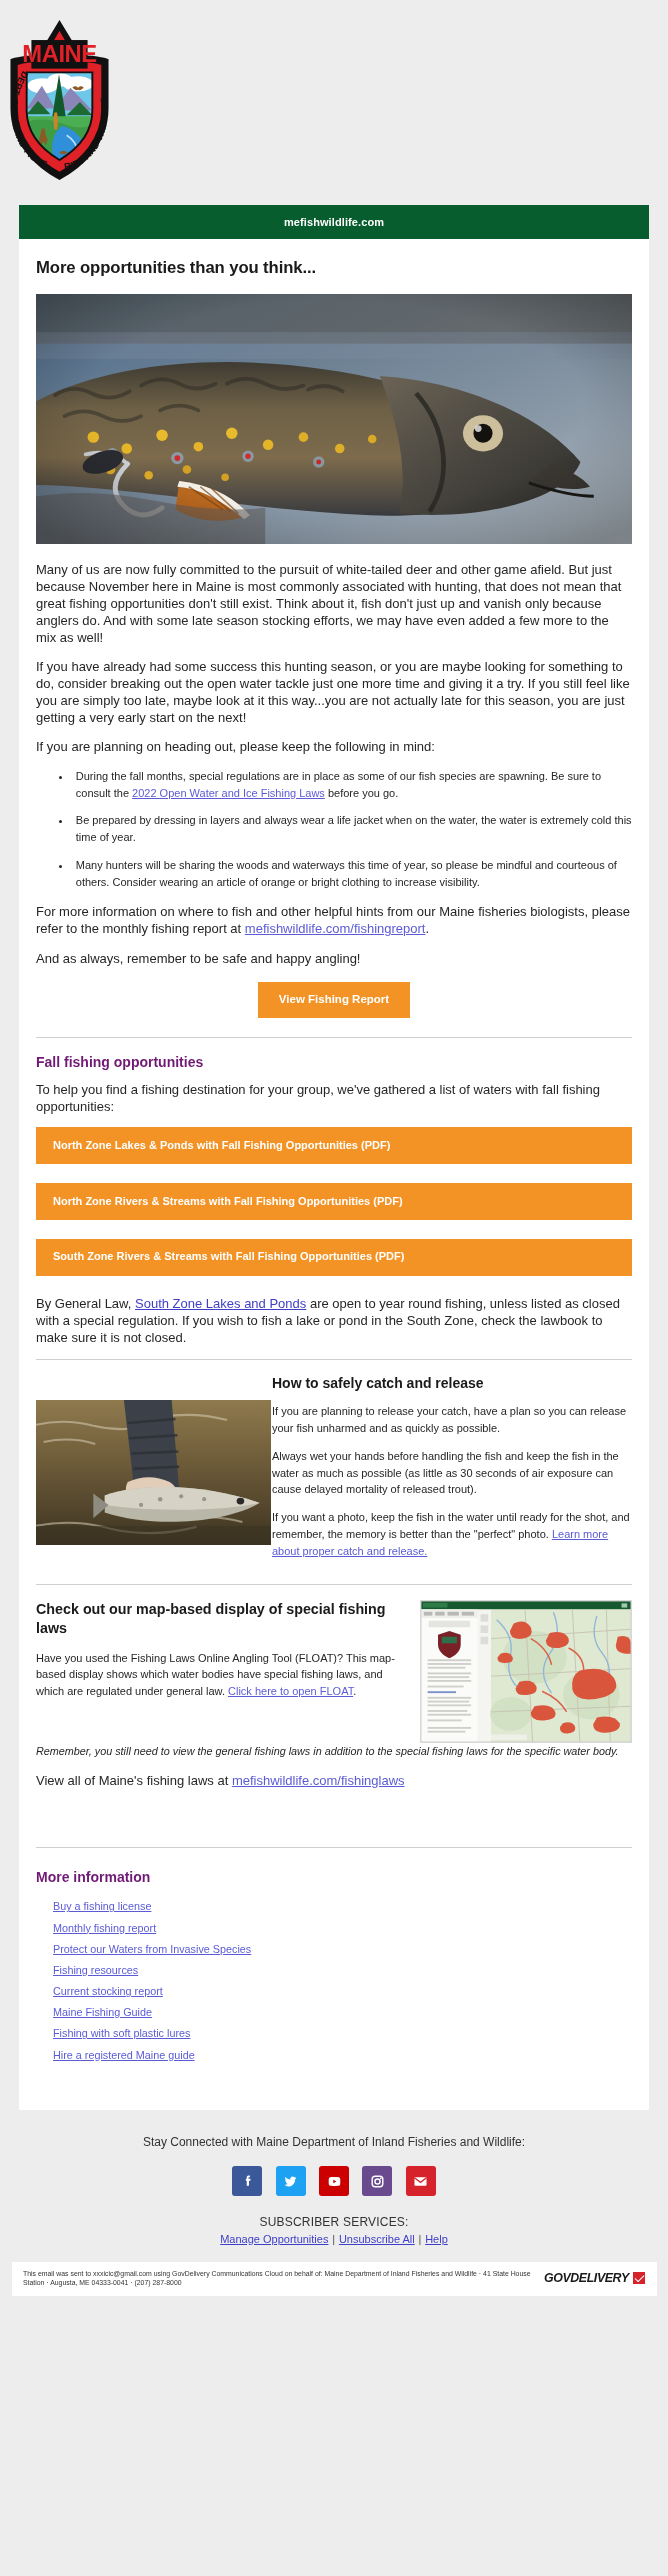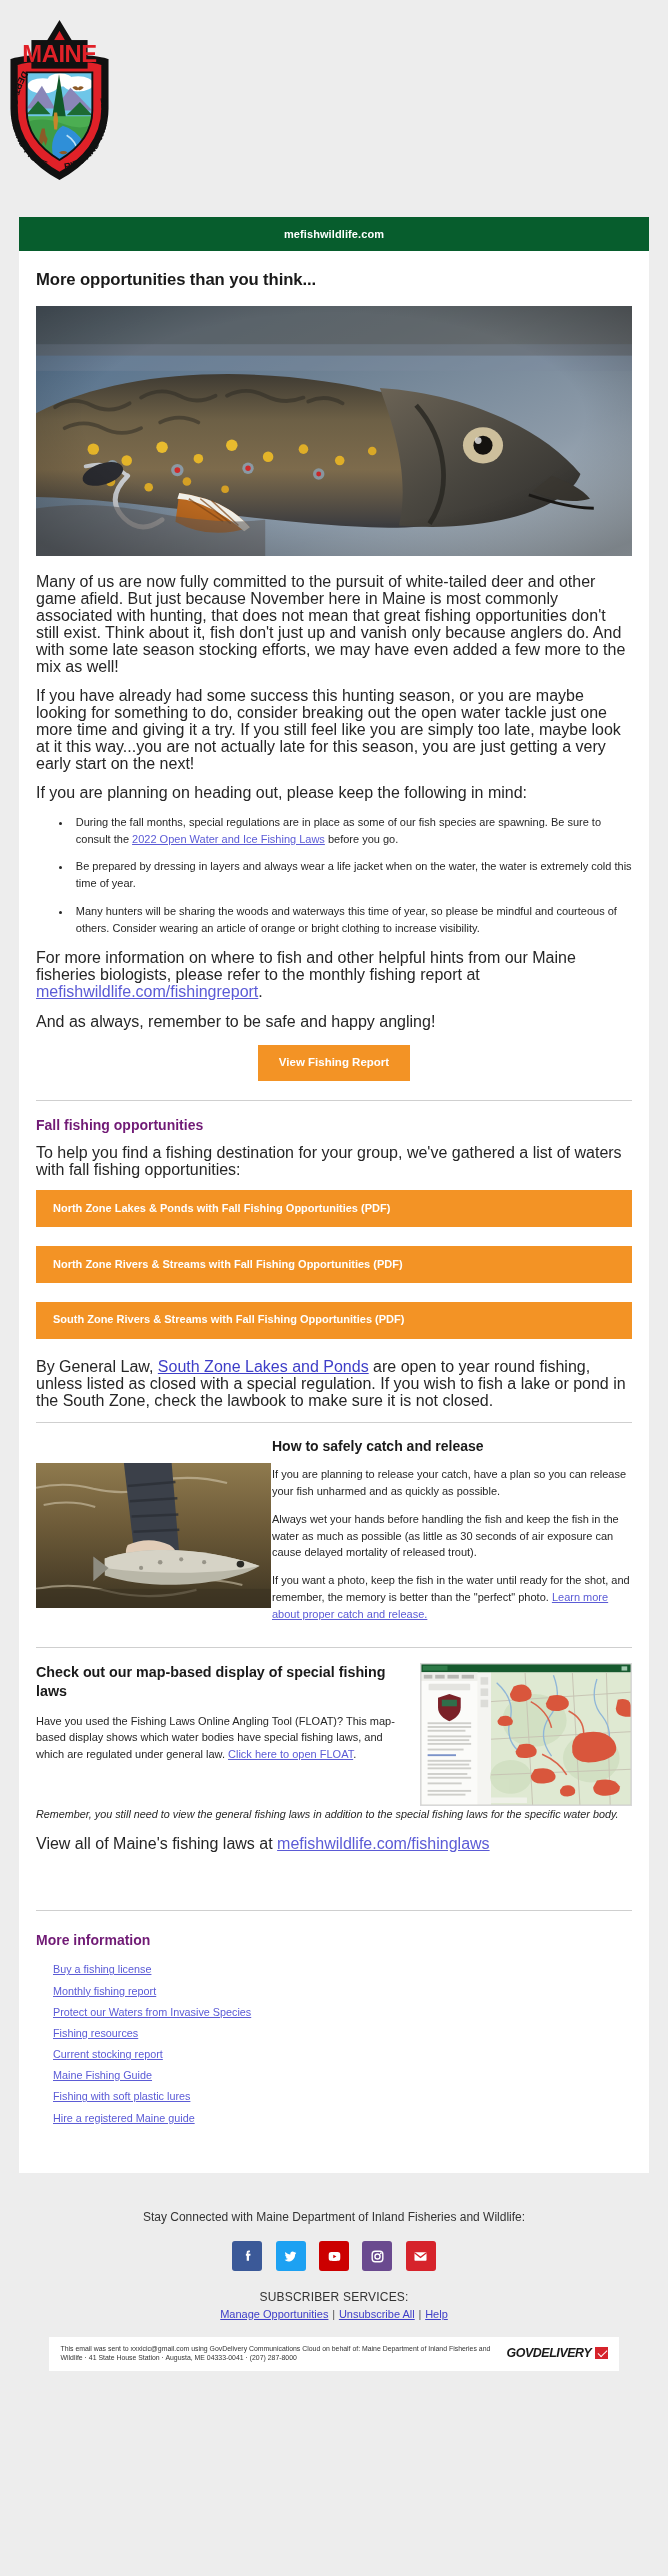--- a/index.html
+++ b/index.html
@@ -12,21 +12,21 @@
     -webkit-font-smoothing:antialiased;
   }
   .page { width:668px; position:relative; }
 
   
   .logo-band { background:#ededed; padding:17px 0 13.4px; text-align:left; }
   .shield-wrap { display:inline-block; width:119px; height:167px; position:relative; }
   .shield-svg { display:block; width:119px; height:167px; }
 
   
-  .card { width:630px; margin:16px auto; background:#ffffff; }
+  .card { width:630px; margin:4px auto; background:#ffffff; }
   .greenbar {
     background:#075d2d;
     color:#ffffff;
     font-size:11px;
     font-weight:bold;
     text-align:center;
     padding:10.5px 0 11.5px;
     letter-spacing:0.1px;
   }
   .inner { padding:0 17px 9.5px; }
@@ -35,21 +35,21 @@
     font-weight:bold;
     color:#1a1a1a;
     margin:19px 0 15.3px;
     letter-spacing:-0.1px;
   }
 
   
   .hero { width:596px; height:250px; margin:0 auto 17px; display:block; }
 
   p.body {
-    font-size:16px;
+    font-size:13px;
     line-height:17px;
     color:#262626;
     margin:0 0 12.4px;
   }
   ul.tips { margin:3.8px 0 12.4px; padding-left:36px; }
   ul.tips li {
     font-size:11px;
     line-height:17px;
     color:#262626;
     margin-bottom:10.5px;
@@ -127,21 +127,21 @@
   .social { display:flex; justify-content:center; gap:13.4px; margin-bottom:19px; }
   .sicon { width:30px; height:30px; border-radius:2.9px; display:flex; align-items:center; justify-content:center; }
   .sicon svg { display:block; }
   .subsvc { font-size:12px; color:#333; margin:0 0 3.8px; letter-spacing:0.2px; }
   .sublinks { font-size:11px; color:#333; margin:0 0 17px; }
   .sublinks a { color:#3e3ec8; text-decoration:underline; }
   .sublinks span.sep { color:#555; padding:0 3.8px; }
 
   .disclaim {
     background:#ffffff;
-    width:570px;
+    width:645px;
     margin:0 auto;
     display:flex;
     align-items:center;
     justify-content:space-between;
     padding:6.7px 11.5px 8.6px;
     gap:9.5px;
   }
   .disclaim p {
     font-size:6.9px;
     line-height:9.5px;

